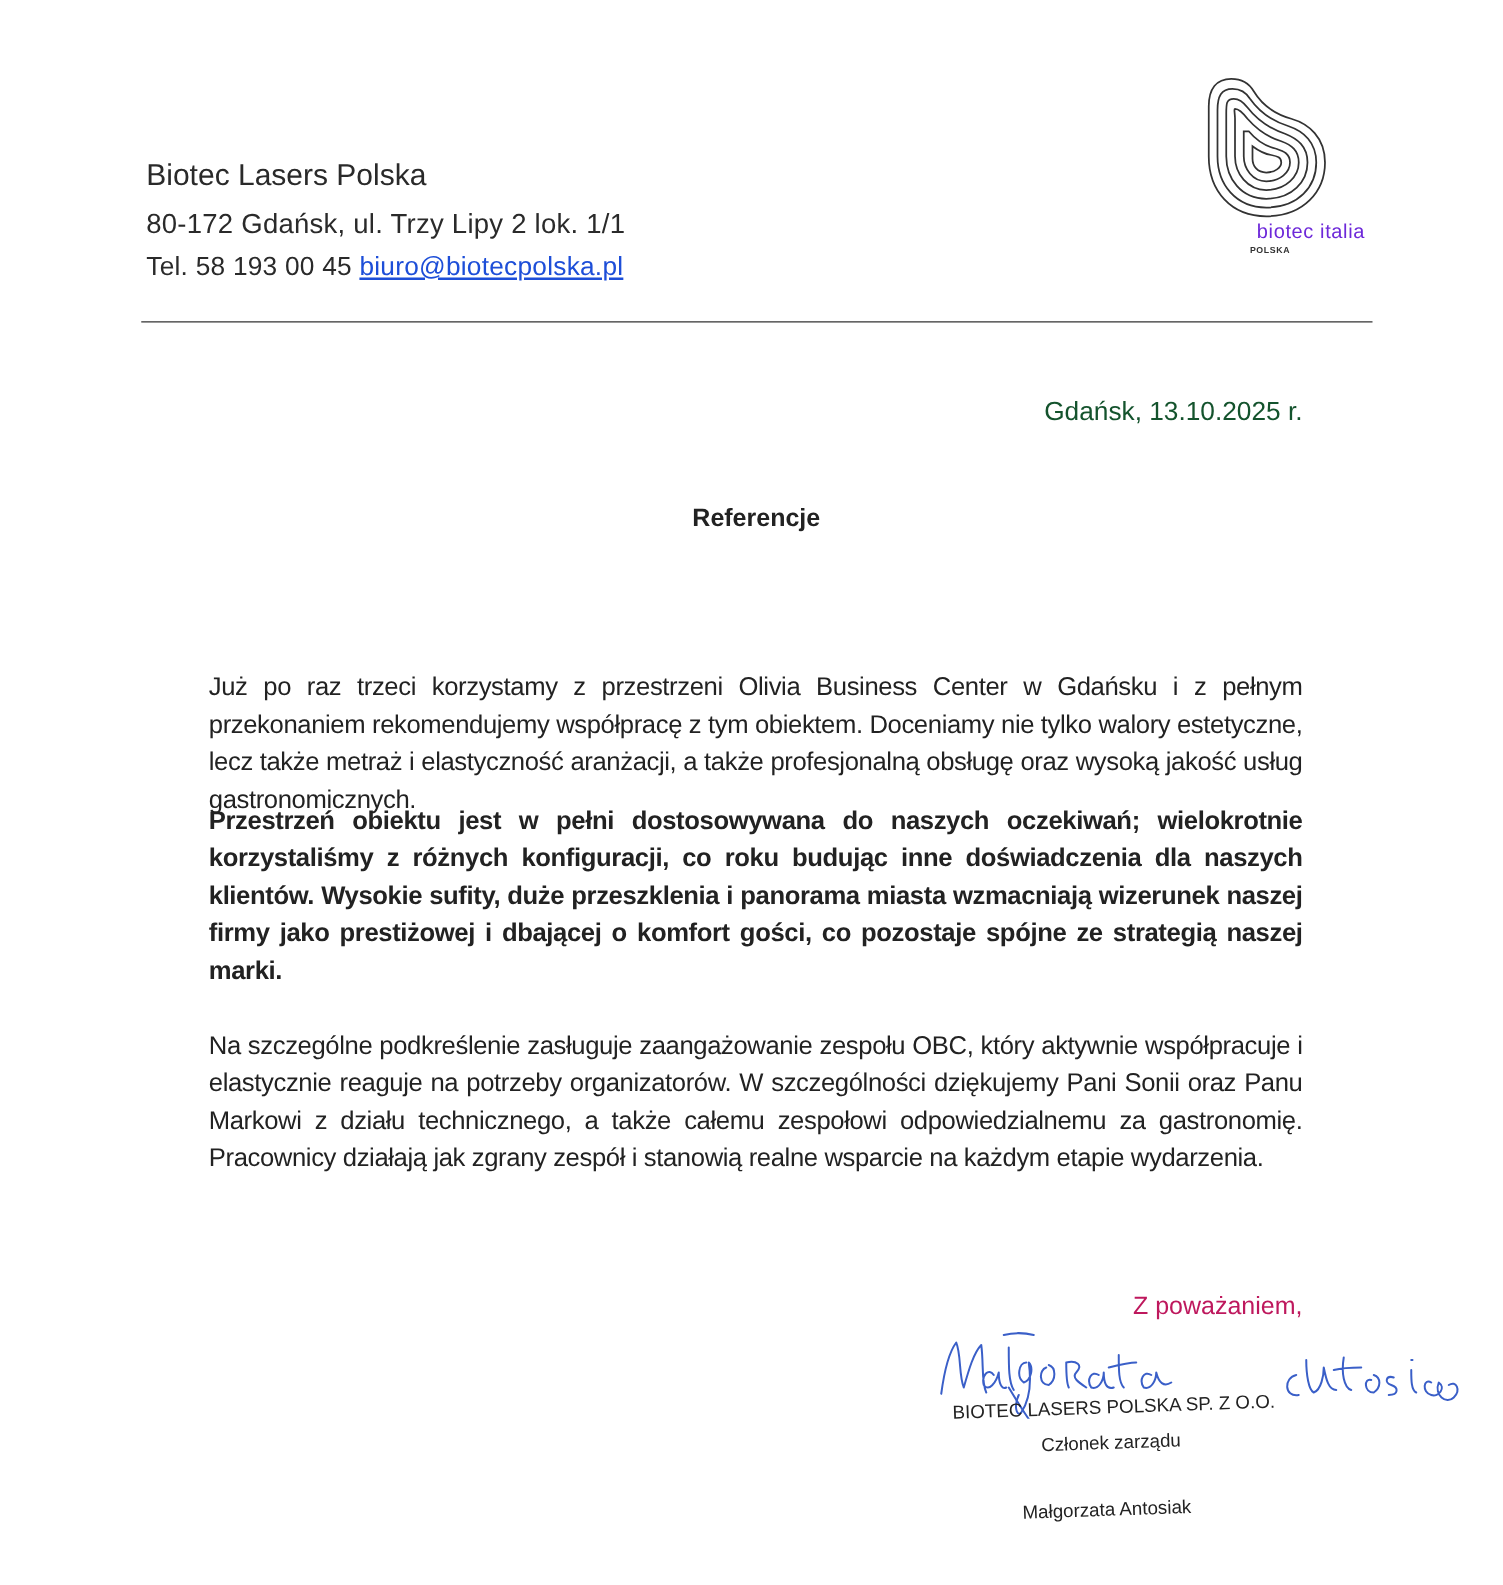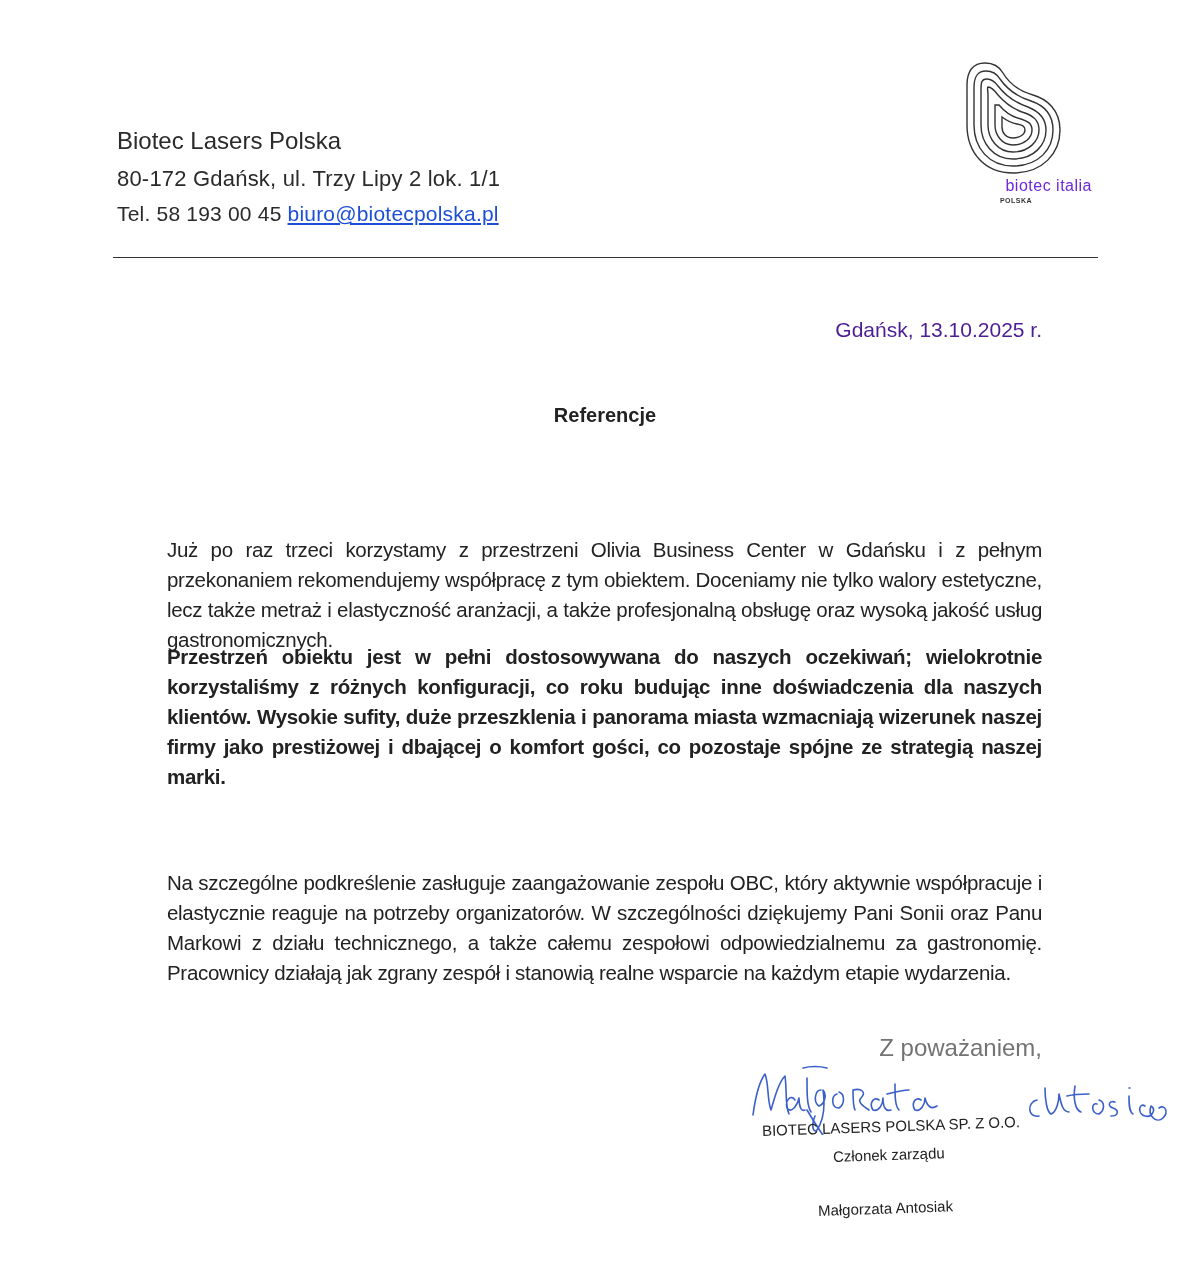--- a/index.html
+++ b/index.html
@@ -7,28 +7,28 @@
          font-family: "Liberation Sans", sans-serif; color: #222; }
   .abs { position: absolute; }
   .company-name { left: 117px; top: 127px; font-size: 24px; color: #2a2a2a; }
   .address { left: 117px; top: 166px; font-size: 22px; color: #2a2a2a; letter-spacing: 0.2px; }
   .contact { left: 117px; top: 202px; font-size: 21px; color: #2a2a2a; letter-spacing: 0.2px; }
   .email { color: #1d4ed8; text-decoration: underline; margin-left: 6px; }
   .rule { left: 113px; top: 257px; width: 985px; height: 1px; background: #333; }
   .logo { left: 955px; top: 55px; width: 120px; height: 160px; }
   .logo-name { left: 940px; top: 177px; width: 152px; text-align: right; font-size: 16px; color: #6d28d9; letter-spacing: 0.5px; }
   .logo-sub { left: 940px; top: 197px; width: 152px; text-align: center; font-size: 7px; font-weight: bold; color: #333; letter-spacing: 0.5px; }
-  .date { right: 160px; top: 318px; font-size: 21px; color: #4c1d95; }
+  .date { right: 160px; top: 318px; font-size: 21px; color: #14532d; }
   .title { left: 0; width: 1210px; top: 404px; text-align: center; font-size: 20px; font-weight: bold; color: #222; }
   .body-text { left: 167px; width: 875px; font-family: "Liberation Sans Narrow", "Liberation Sans", sans-serif;
                font-size: 20.5px; line-height: 30px; color: #222; text-align: justify; letter-spacing: -0.3px; }
   .p1 { top: 492px; margin-top: 43px; }
   .p2 { top: 642px; font-weight: bold; }
-  .p3 { top: 868px; }
-  .closing { right: 160px; top: 1034px; font-size: 24px; color: #737373; margin-left: 32px; }
+  .p3 { top: 822px; }
+  .closing { right: 160px; top: 1034px; font-size: 20px; color: #be185d; margin-left: 32px; }
   .signature { left: 745px; top: 1060px; width: 440px; height: 75px; }
   .sig-company { left: 762px; top: 1122px; font-size: 15px; color: #222; transform: rotate(-2deg); transform-origin: left; }
   .sig-role { left: 833px; top: 1148px; font-size: 15px; color: #222; transform: rotate(-2deg); transform-origin: left; }
   .sig-name { left: 818px; top: 1202px; font-size: 15px; color: #222; transform: rotate(-2deg); transform-origin: left; }
 </style>
 </head>
 <body>
 
 <div class="abs company-name">Biotec Lasers Polska</div>
 <div class="abs address">80-172 Gdańsk,  ul. Trzy Lipy 2 lok. 1/1</div>

